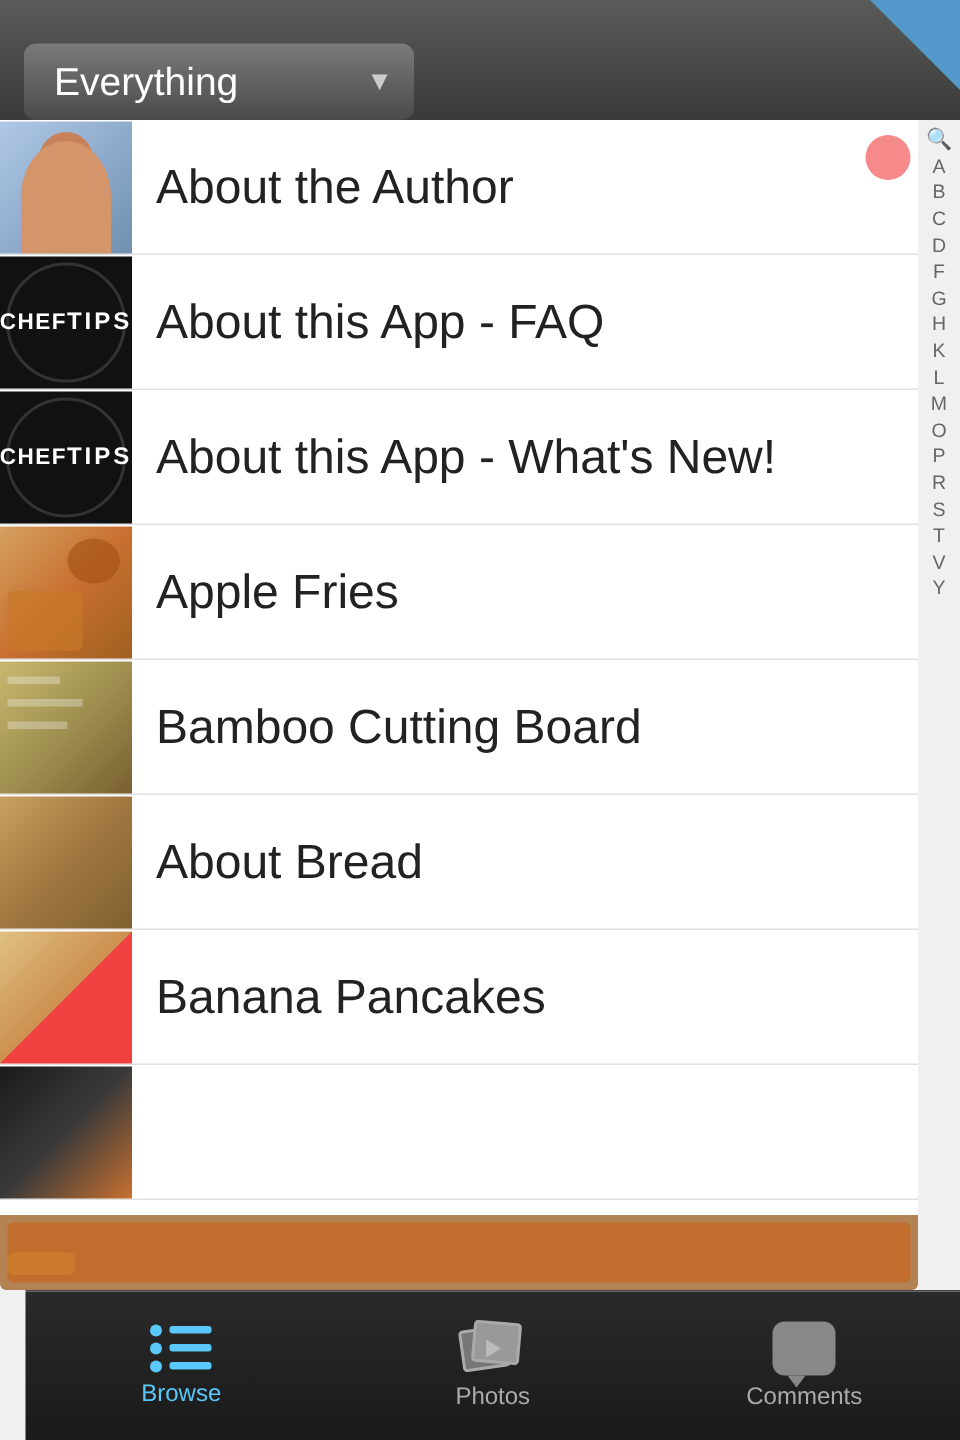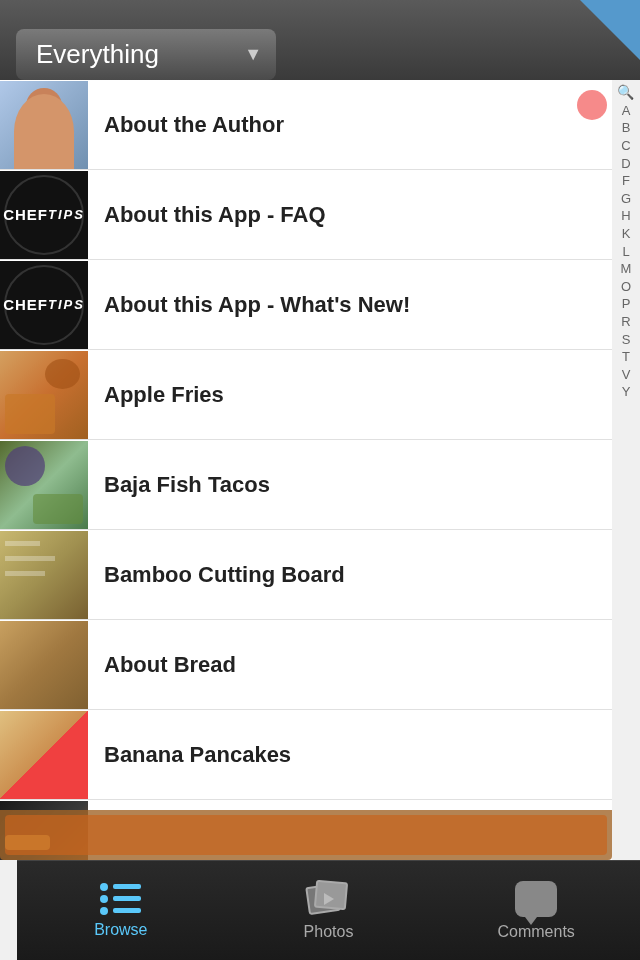--- a/index.html
+++ b/index.html
@@ -174,22 +174,22 @@
 
     .thumb-bbq {
       width: 88px;
       height: 88px;
       background: linear-gradient(135deg, #1a1a1a 0%, #3a3a3a 50%, #c87030 100%);
     }
 
     .list-item-title {
       flex: 1;
       padding: 0 16px;
-      font-size: 22px;
-      font-weight: 700;
+      font-size: 32px;
+      font-weight: 400;
       color: #222;
     }
 
     
     .tab-bar {
       position: absolute;
       bottom: 0;
       left: 17px;
       right: 0;
       height: 100px;
@@ -310,24 +310,23 @@
       border: 2px solid #333;
     }
     .chef-line1 {
       color: #fff;
       font-size: 15px;
       font-weight: 900;
       letter-spacing: 1px;
     }
     .chef-line2 {
       color: #fff;
-      font-size: 13px;
+      font-size: 16px;
       font-weight: 700;
       letter-spacing: 2px;
-      font-style: italic;
     }
   </style>
 </head>
 <body>
 
 <div class="header">
   <div class="header-dropdown">
     <span class="header-dropdown-text">Everything</span>
     <span class="dropdown-arrow">▼</span>
   </div>
@@ -386,27 +385,20 @@
       <span class="list-item-title">About this App - What's New!</span>
     </div>
     <div class="list-item">
       <div class="thumb-apple">
         <div style="position:absolute;bottom:5px;left:5px;width:50px;height:40px;background:rgba(200,120,40,0.7);border-radius:4px;"></div>
         <div style="position:absolute;top:8px;right:8px;width:35px;height:30px;background:rgba(160,80,20,0.6);border-radius:50%;"></div>
       </div>
       <span class="list-item-title">Apple Fries</span>
     </div>
     <div class="list-item">
-      <div class="thumb-fish">
-        <div style="position:absolute;top:5px;left:5px;width:40px;height:40px;background:rgba(80,60,120,0.7);border-radius:50%;"></div>
-        <div style="position:absolute;bottom:5px;right:5px;width:50px;height:30px;background:rgba(100,140,60,0.6);border-radius:4px;"></div>
-      </div>
-      <span class="list-item-title">Baja Fish Tacos</span>
-    </div>
-    <div class="list-item">
       <div class="thumb-bamboo">
         <div style="position:absolute;top:10px;left:5px;width:35px;height:5px;background:rgba(255,255,255,0.3);"></div>
         <div style="position:absolute;top:25px;left:5px;width:50px;height:5px;background:rgba(255,255,255,0.3);"></div>
         <div style="position:absolute;top:40px;left:5px;width:40px;height:5px;background:rgba(255,255,255,0.3);"></div>
       </div>
       <span class="list-item-title">Bamboo Cutting Board</span>
     </div>
     <div class="list-item">
       <div class="thumb-banana-bread">
         <div style="position:absolute;bottom:0;left:0;right:0;height:50px;background:rgba(160,100,40,0.8);border-radius:0 0 4px 4px;"></div>

